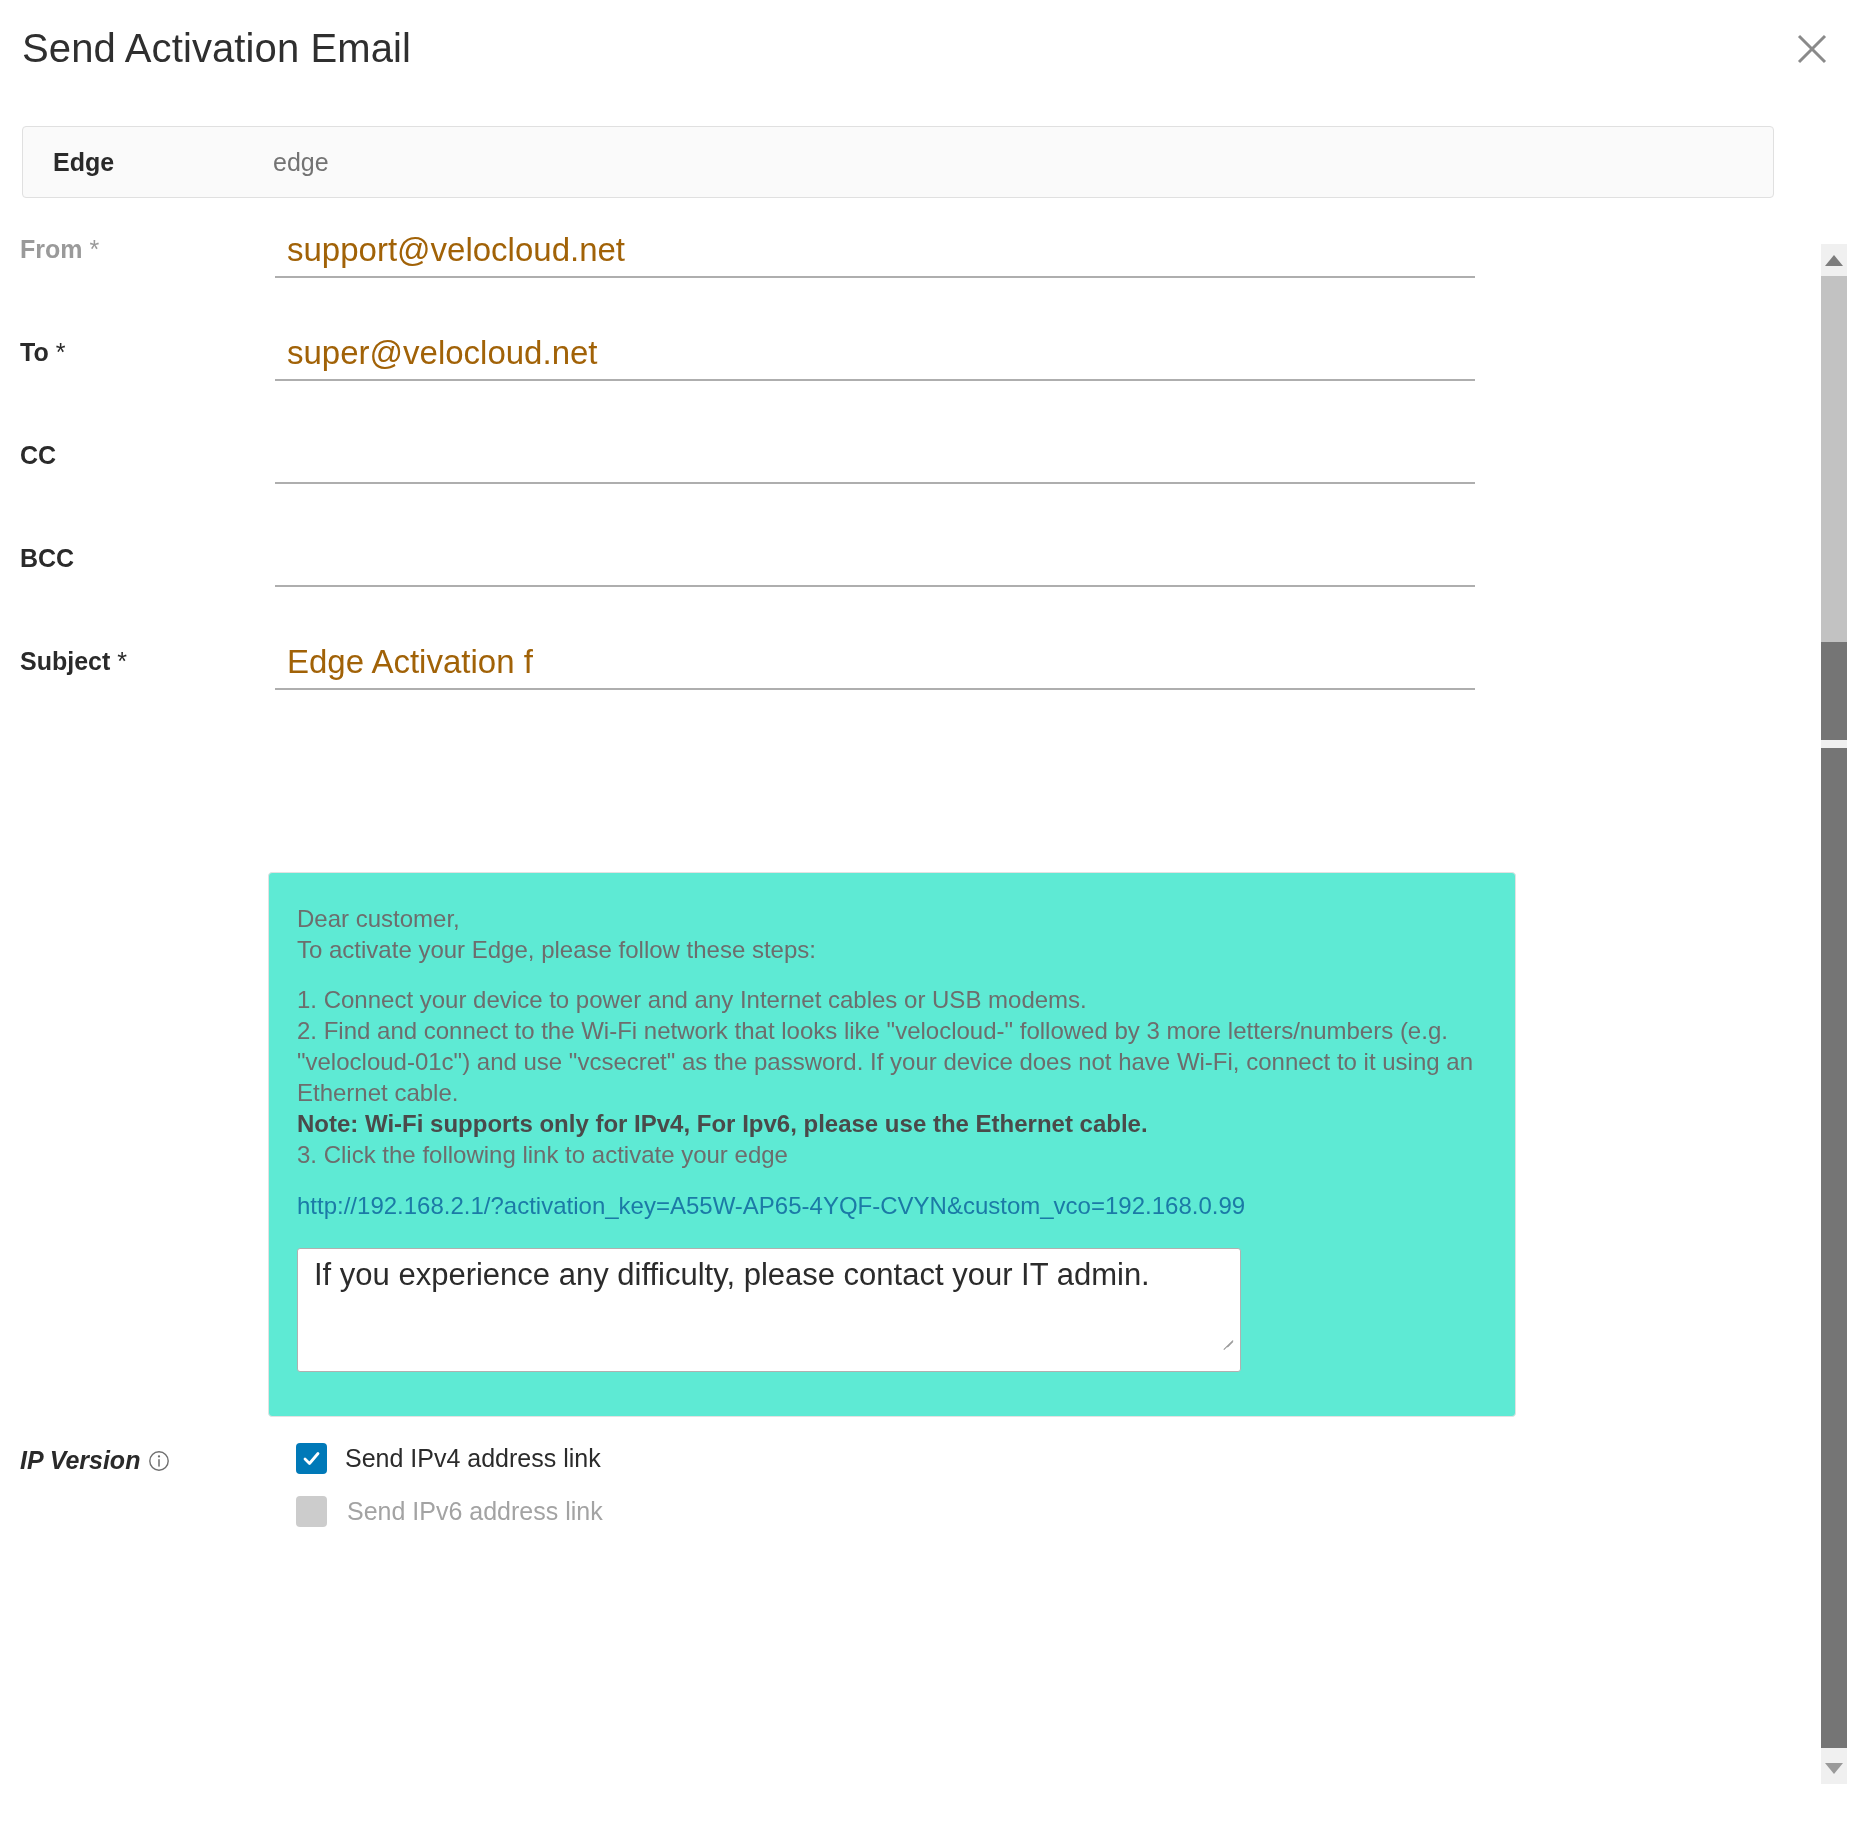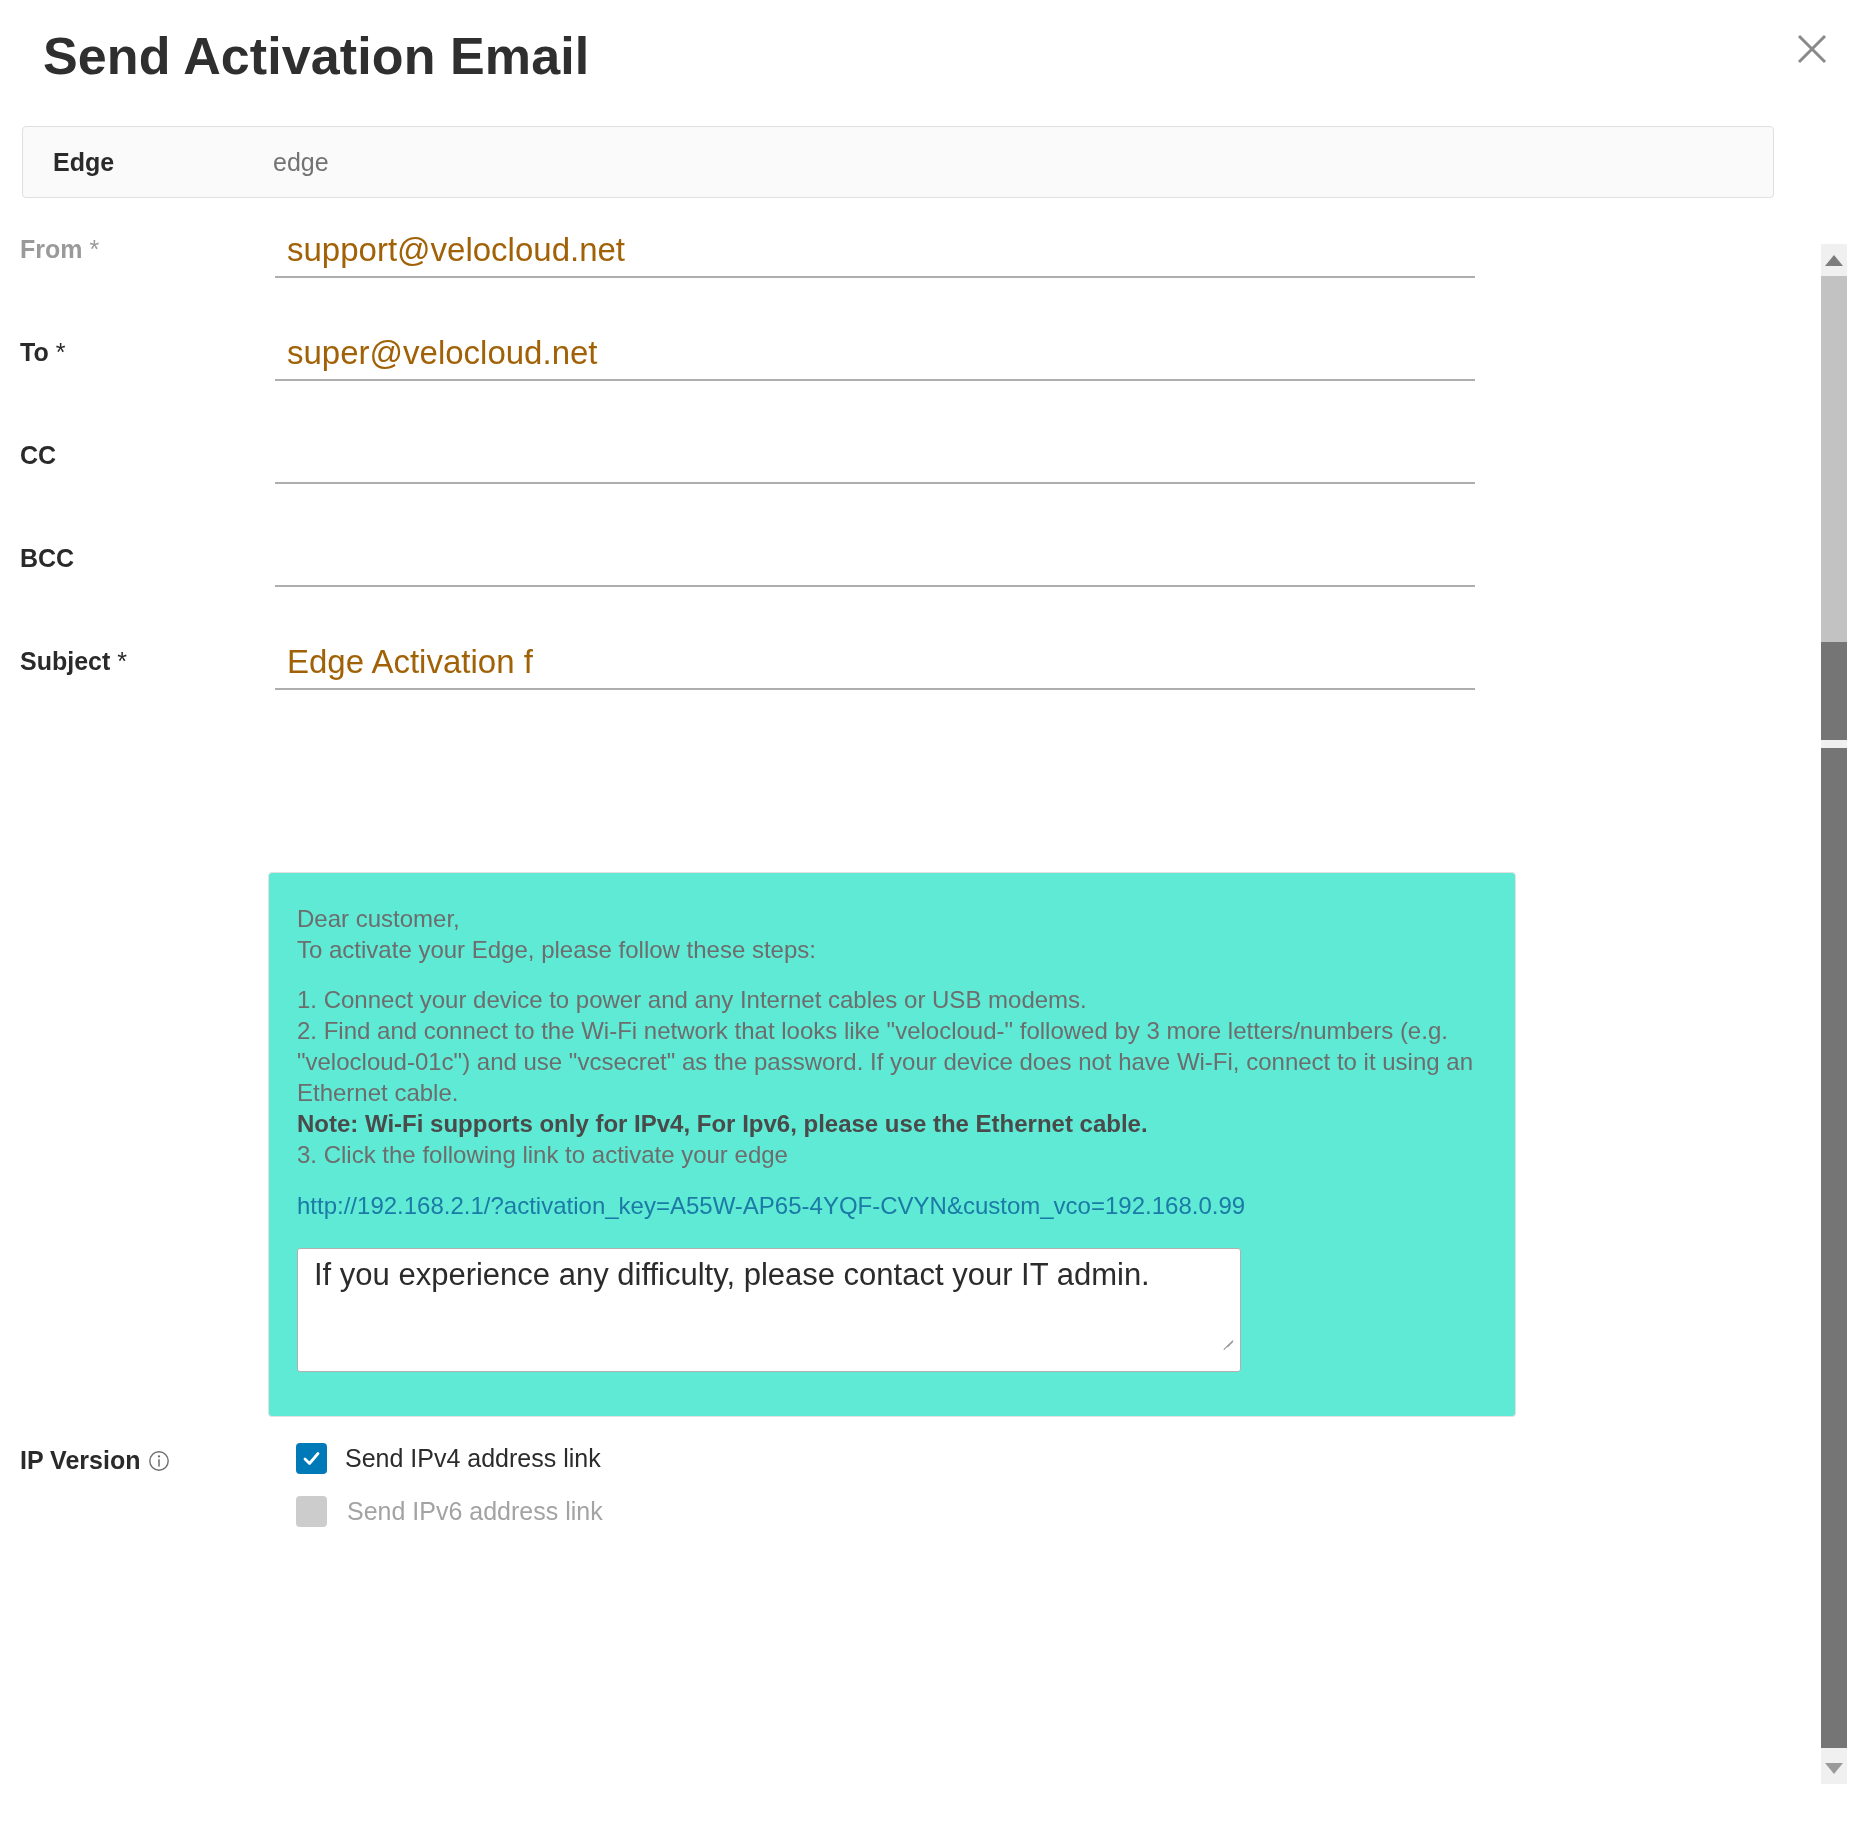--- a/index.html
+++ b/index.html
@@ -28,26 +28,25 @@
   
   .modal-header {
     position: relative;
     height: 118px;
     flex: 0 0 auto;
   }
   .modal-title {
     position: absolute;
     left: 22px;
     top: 26px;
-    font-size: 52px;
-    font-weight: 700;
+    font-size: 40px;
+    font-weight: 400;
     color: #2f2f2f;
     letter-spacing: 0.1px;
     white-space: nowrap;
-    margin-left: 21px;
   }
   .close-btn {
     position: absolute;
     right: 20px;
     top: 26px;
     width: 46px;
     height: 46px;
     display: flex;
     align-items: center;
     justify-content: center;
@@ -223,20 +222,21 @@
     position: absolute;
     left: 20px;
     top: 3px;
     font-size: 25px;
     font-weight: bold;
     color: #2a2a2a;
     display: flex;
     align-items: center;
     gap: 8px;
     white-space: nowrap;
+    font-style: italic;
   }
   .info-icon {
     display: inline-flex;
     width: 22px;
     height: 22px;
     align-items: center;
     justify-content: center;
     cursor: pointer;
   }
   .cb-row {

